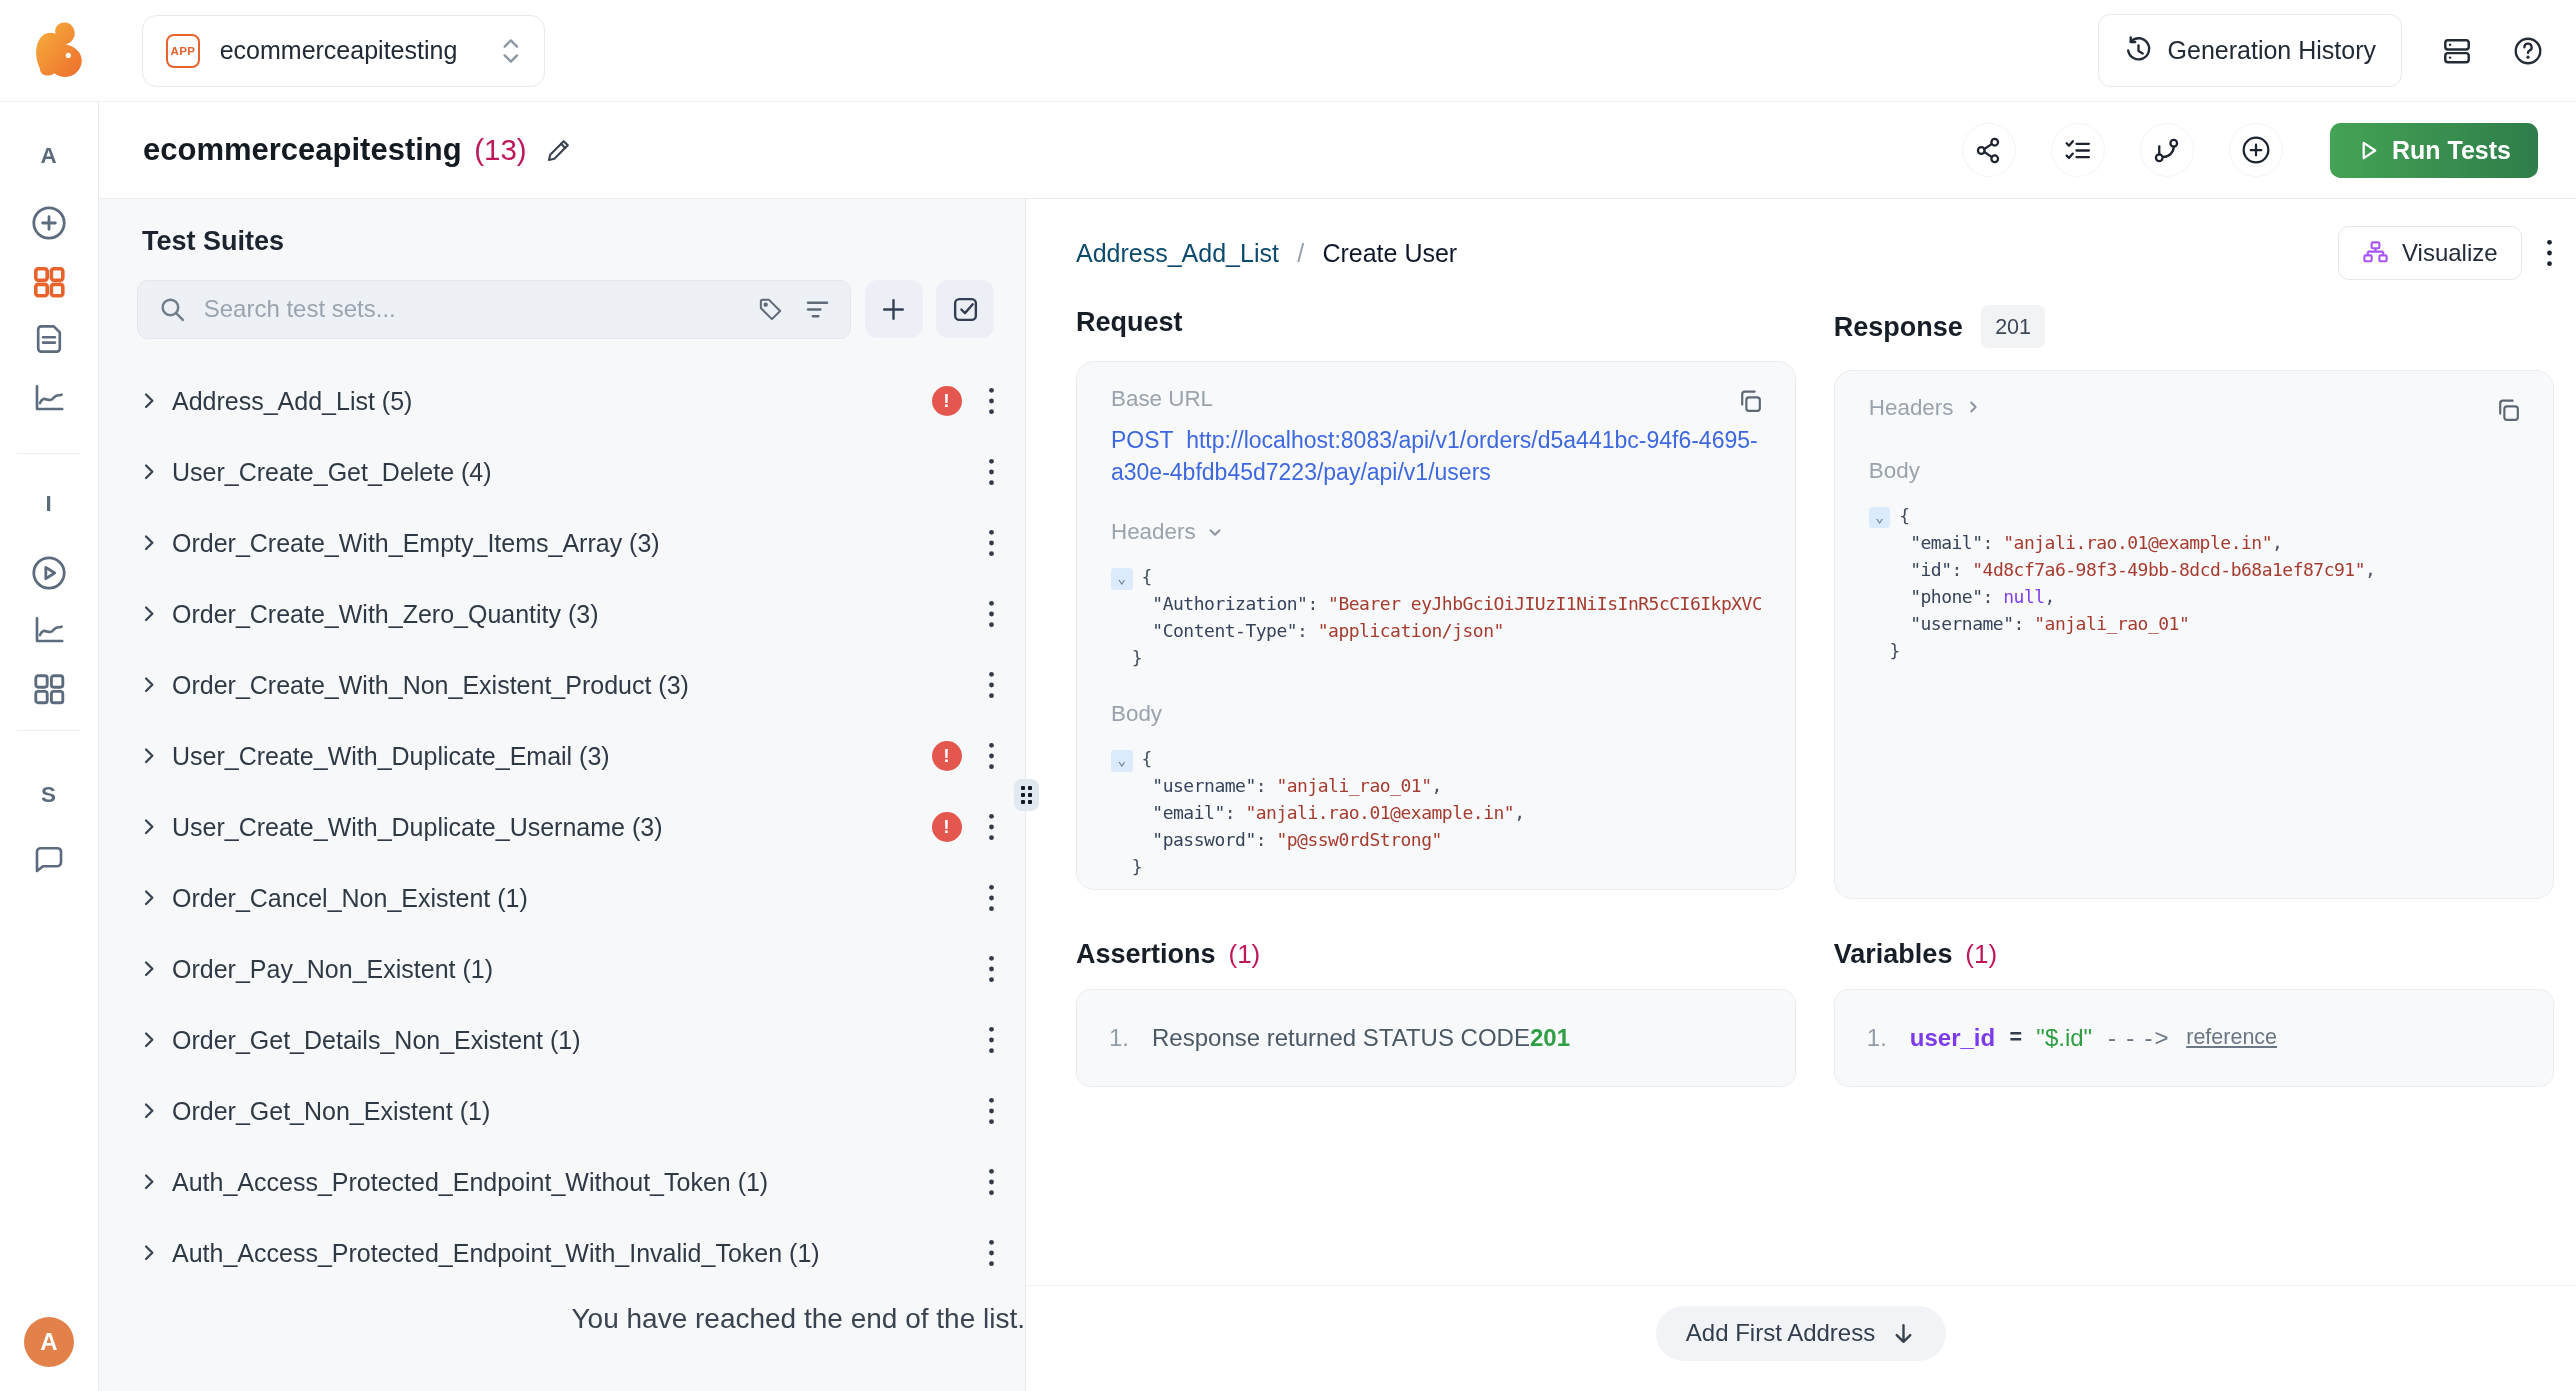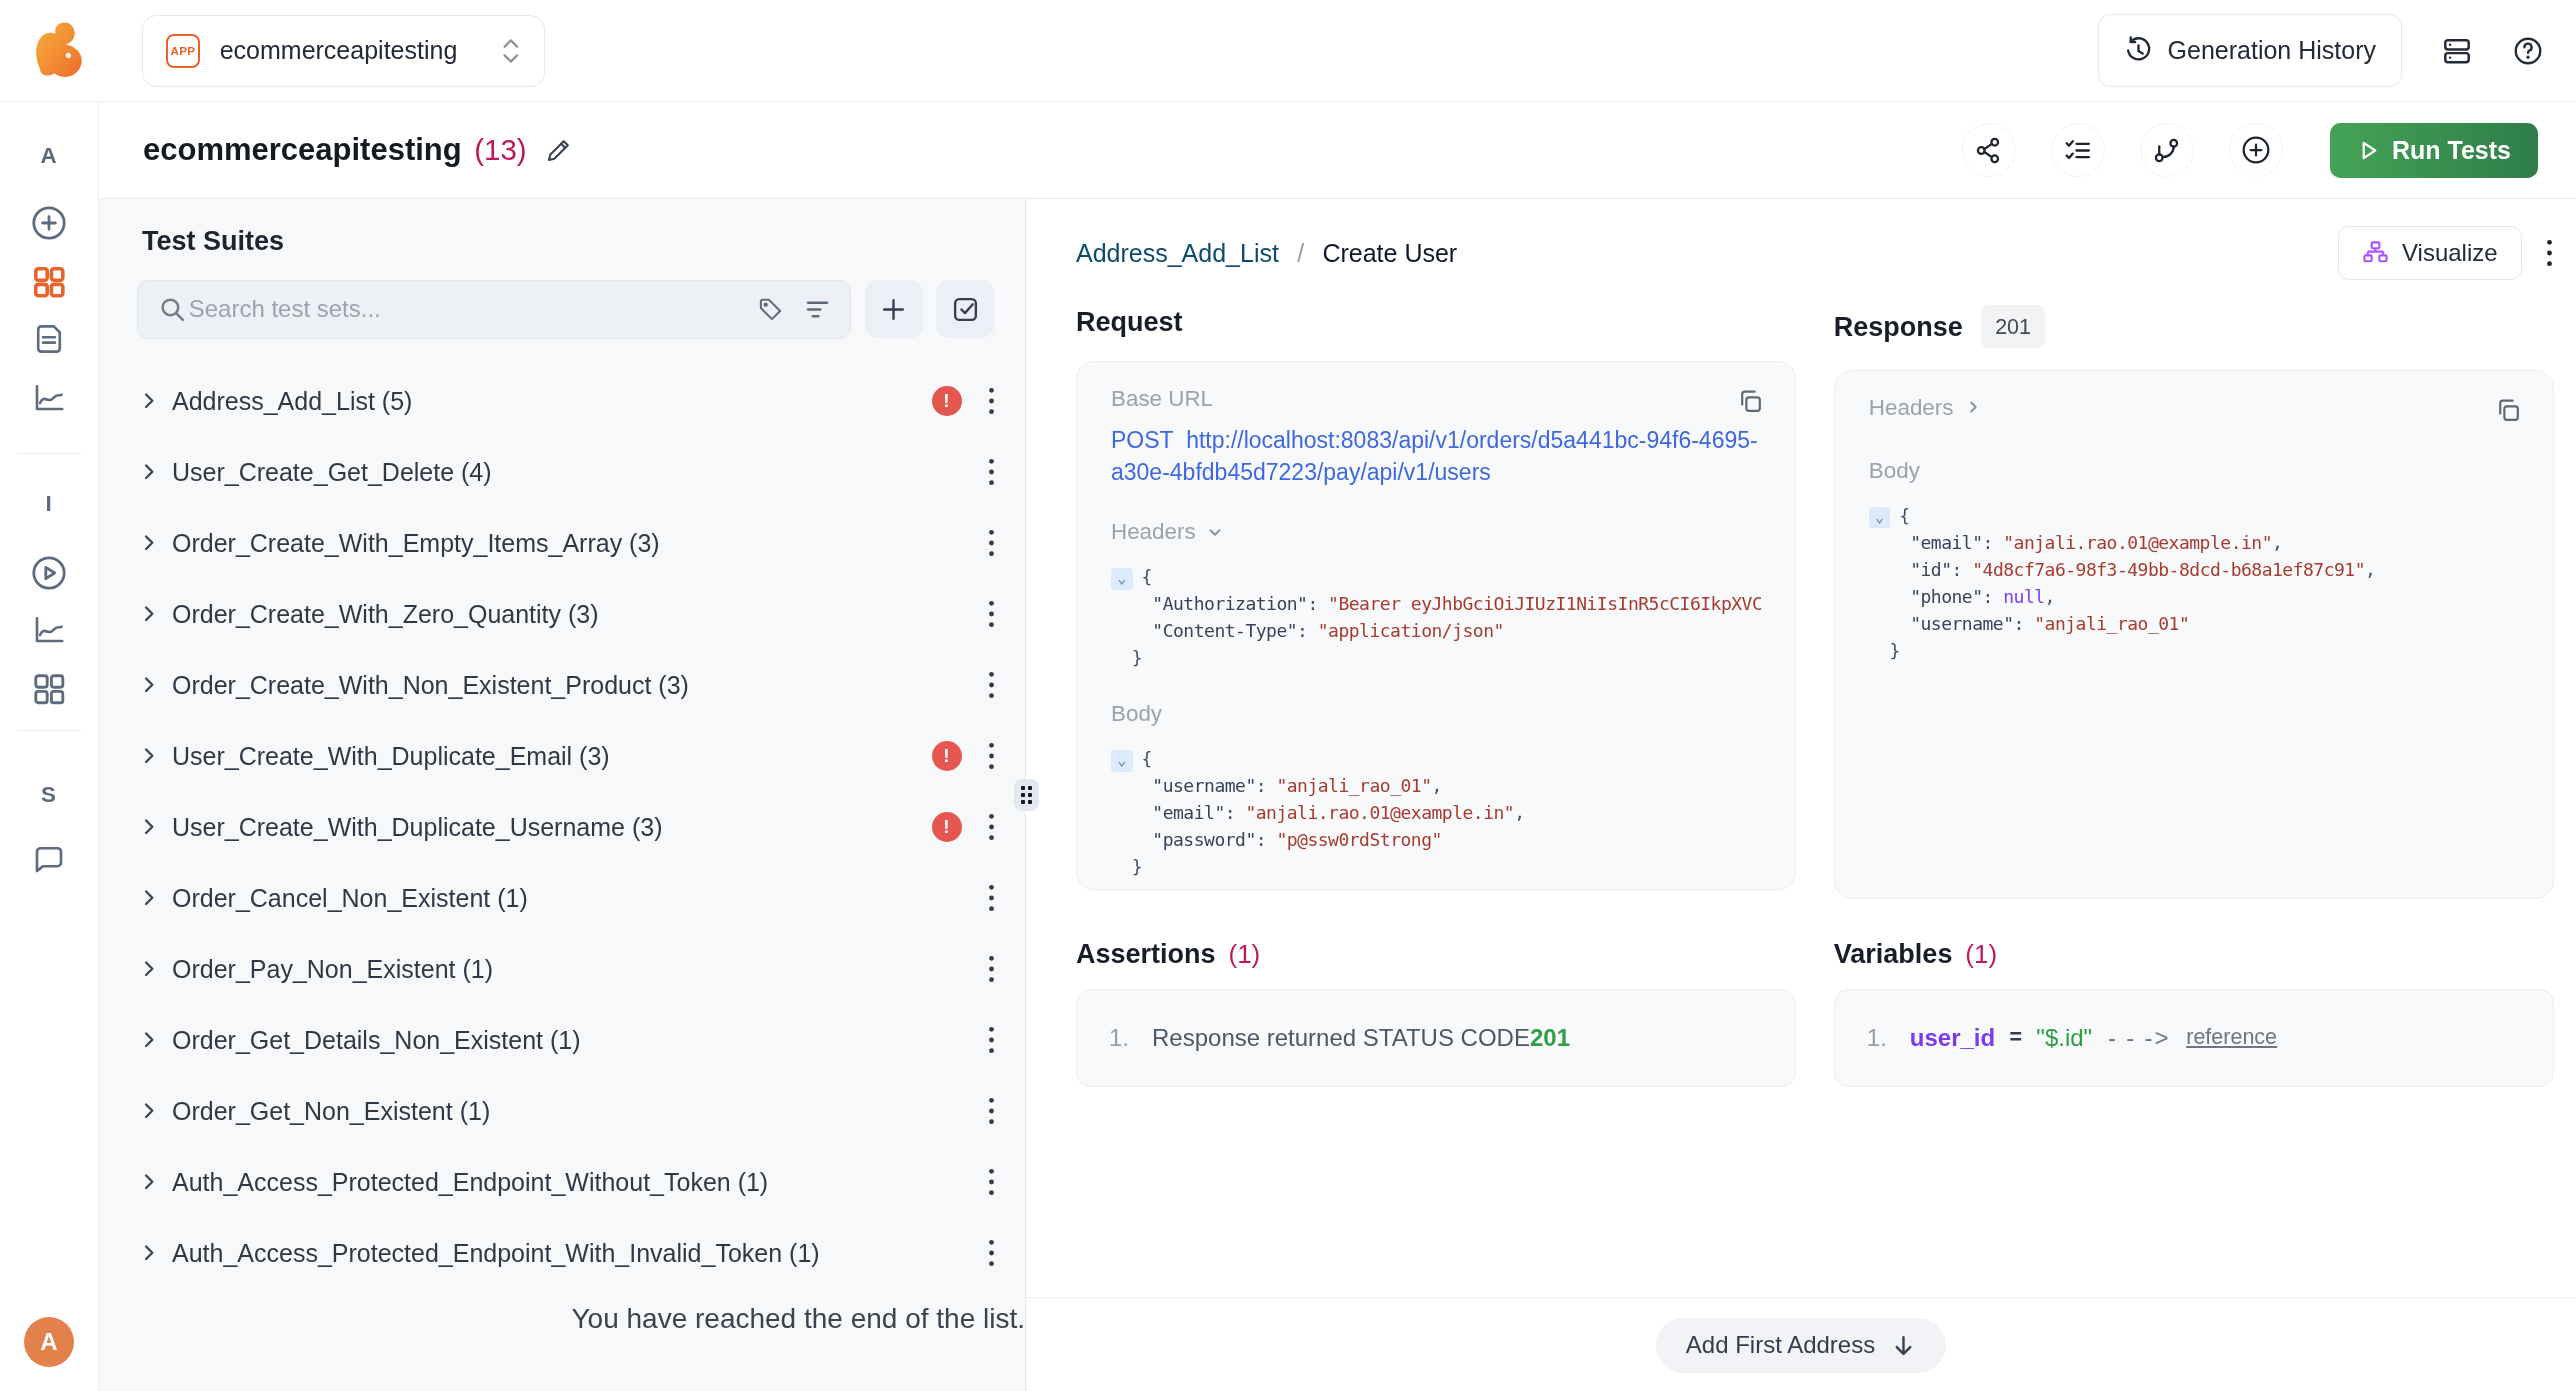--- a/index.html
+++ b/index.html
@@ -39,21 +39,21 @@
   .circle-btn { width:52px; height:52px; border-radius:50%; background:#fff; box-shadow:0 0 0 0.9px #f1f3f5; display:flex; align-items:center; justify-content:center; color:#1c232e; }
   .run-btn { height:55px; border-radius:10.7px; padding:0 27px; display:flex; align-items:center; gap:12.5px; color:#fff; font-size:25px; font-weight:600; background:linear-gradient(90deg,#44a355,#2f7d4a); margin-left:10.7px; }
 
   
   .body-split { flex:1; display:flex; min-height:0; position:relative; }
 
   
   .suites-panel { width:927px; flex:none; background:#f7f8f9; border-right:0.9px solid #e7eaed; padding-top:25px; overflow:hidden; }
   .suites-heading { font-size:27px; font-weight:600; color:#1c2430; padding-left:43px; line-height:34px; }
   .search-row { display:flex; align-items:center; gap:13.4px; padding:0 31px 0 38px; margin-top:21.5px; }
-  .search-box { flex:1; height:59px; background:#edf0f4; border:0.9px solid #e3e7ec; border-radius:10.7px; display:flex; align-items:center; gap:2px; padding:0 19.7px;justify-content:flex-end; }
+  .search-box { flex:1; height:59px; background:#edf0f4; border:0.9px solid #e3e7ec; border-radius:10.7px; display:flex; align-items:center; gap:17px; padding:0 19.7px;justify-content:flex-end; }
   .search-box input { flex:1; border:none; outline:none; background:transparent; font-size:24px; color:#303a48; font-family:inherit; min-width:0; }
   .search-box input::placeholder { color:#9aa4b0; }
   .search-trailing { display:flex; align-items:center; gap:19.7px; color:#5f6b79; }
   .sq-btn { width:58px; height:58px; border-radius:12.5px; background:#edeff6; display:flex; align-items:center; justify-content:center; color:#333f52; flex:none; }
   .suite-list { margin-top:27px; }
   .suite-row { height:71px; display:flex; align-items:center; padding:0 29.5px 0 39px; }
   .suite-chevron { color:#3a4554; flex:none; }
   .suite-label { margin-left:12.5px; font-size:25px; color:#2f3946; white-space:nowrap; overflow:hidden; text-overflow:ellipsis; }
   .err-badge { margin-left:auto; width:30px; height:30px; border-radius:50%; background:#e4574e; color:#fff; font-size:19px; font-weight:700; display:flex; align-items:center; justify-content:center; flex:none; }
   .err-badge.hidden { visibility:hidden; }
@@ -99,21 +99,21 @@
   .card2 { margin-top:18px; height:98px; background:#f8f9fa; border:0.9px solid #ebedf0; border-radius:14.3px; display:flex; align-items:center; padding:0 32px; font-size:24px; }
   .idx { color:#949ea9; margin-right:23px; }
   .assert-text { color:#4b5866; }
   .green { color:#2f9e44; font-weight:600; }
   .var-name { color:#7c3aed; font-weight:600; }
   .var-eq { color:#333d4b; margin:0 14.3px; font-weight:600; font-size:21.5px; }
   .var-val { color:#2f9e44; }
   .var-arrow { color:#6b7684; margin:0 16px; letter-spacing:1.8px; }
   .var-ref { color:#6b7684; font-size:21.5px; text-decoration:underline; }
 
-  .detail-footer { position:absolute; left:0; right:0; bottom:0; height:95px; border-top:0.9px solid #eef1f4; display:flex; align-items:center; justify-content:center; background:#fff; }
+  .detail-footer { position:absolute; left:0; right:0; bottom:12px; height:95px; border-top:0.9px solid #eef1f4; display:flex; align-items:center; justify-content:center; background:#fff; }
   .add-first-btn { height:55px; border-radius:894px; background:#f1f3f6; display:flex; align-items:center; gap:16px; padding:0 30px; font-size:24px; color:#323d4d; }
 </style>
 </head>
 <body>
 
 <header class="topbar">
   <svg class="logo" viewBox="0 0 64 64">
     <defs>
         <linearGradient id="lg" x1="0" y1="0" x2="1" y2="1">
       <stop offset="0" stop-color="#f6b03c"></stop>

